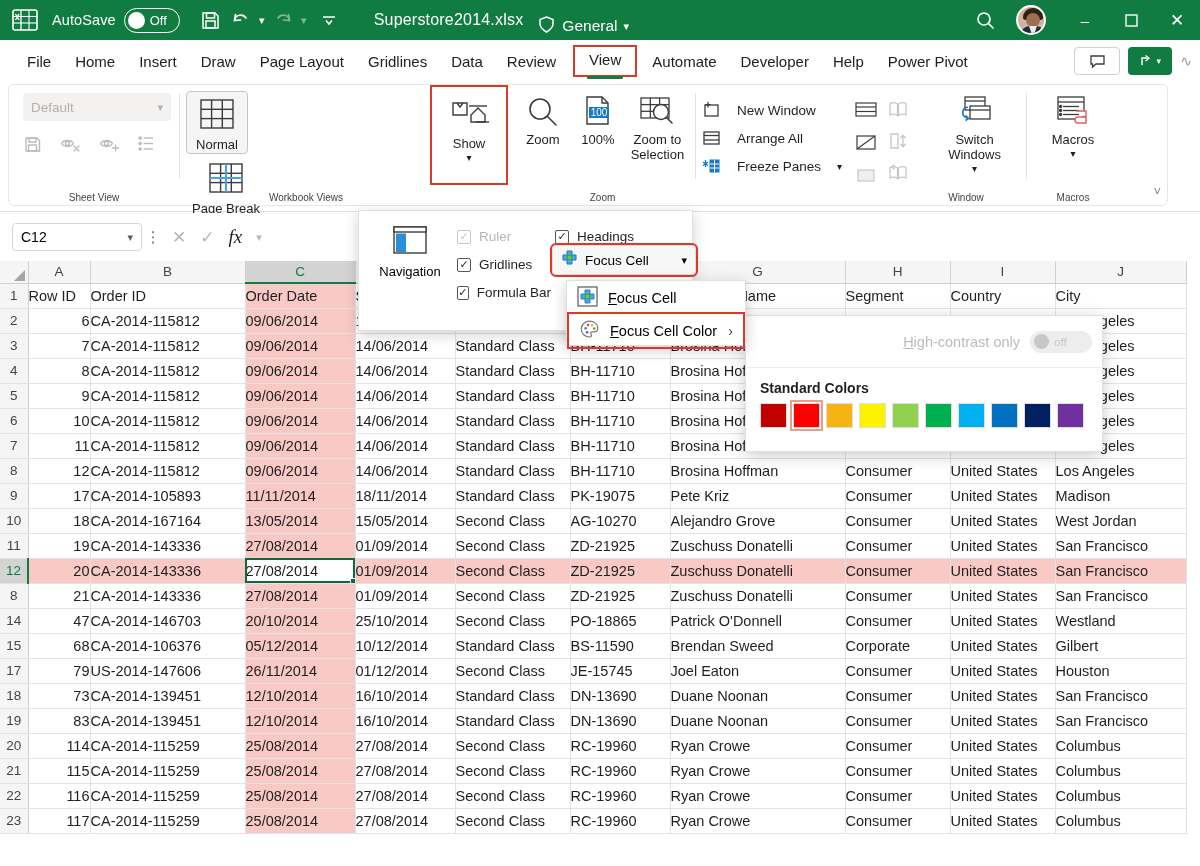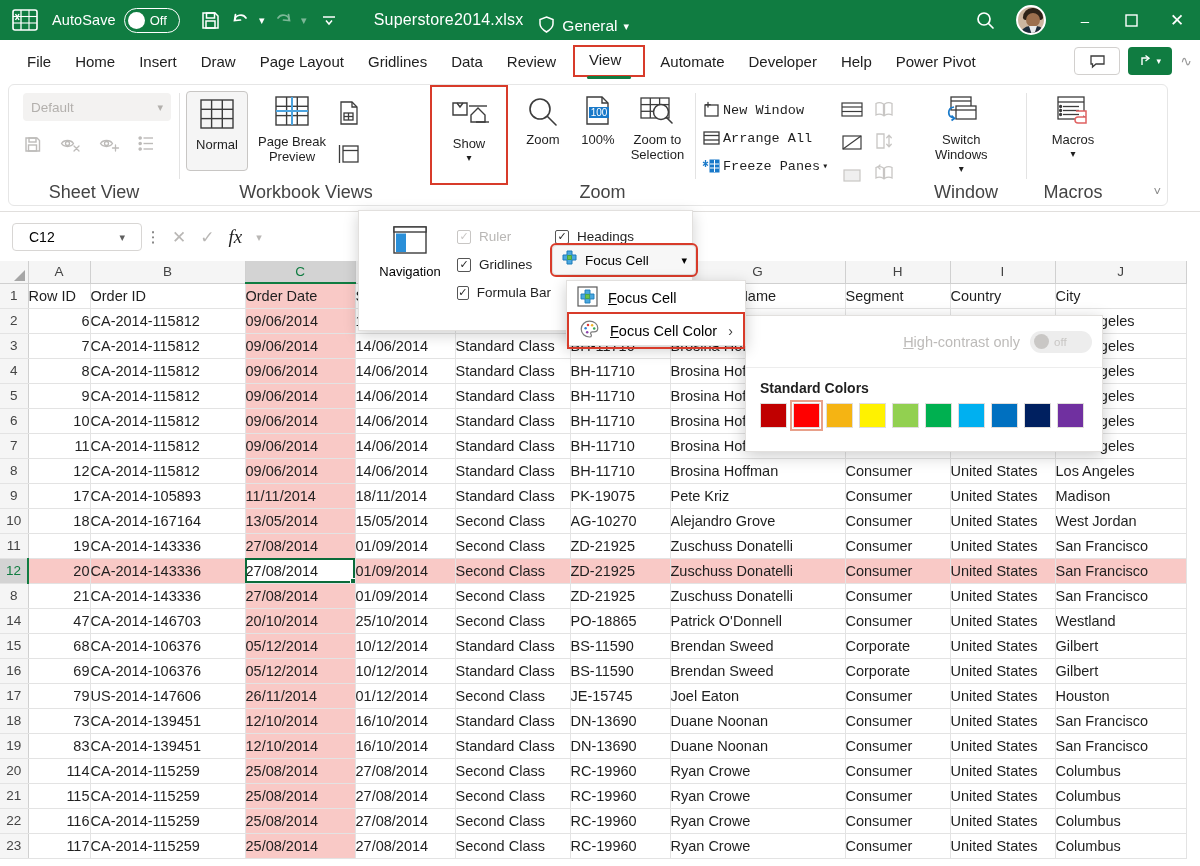--- a/index.html
+++ b/index.html
@@ -79,49 +79,49 @@
     background: #ffffff; border-bottom: 1px solid #e1dfdd;
   }
   .ribbon-inner {
     position: absolute; left: 8px; top: 2px; width: 1160px; height: 122px;
     background: #fff; border: 1px solid #e6e6e6; border-radius: 6px;
     display: flex; align-items: stretch;
   }
   .rgroup { position: relative; display: flex; flex-direction: column; align-items: center;
             padding: 4px 6px 0 6px; }
   .rgroup-label { position: absolute; bottom: 2px; left: 0; right: 0; text-align: center;
-                  font-size: 18px; color: #444; }
+                  font-size: 10px; color: #444; }
   .rgroup-sep { width: 1px; background: #e3e3e3; margin: 8px 0 26px 0; }
 
   .sheetview-combo {
     width: 148px; height: 28px; border-radius: 4px; background: #f3f2f1;
     display: flex; align-items: center; padding: 0 8px; font-size: 13.5px; color: #b3b0ad;
     margin-top: 4px;
   }
   .sheetview-combo .chev { margin-left: auto; color: #b3b0ad; font-size: 11px; }
   .sv-icons { display: flex; gap: 18px; margin-top: 14px; color: #b9b7b5; }
 
   .bigbtn { display: flex; flex-direction: column; align-items: center; justify-content: flex-start;
             width: 64px; padding-top: 4px; font-size: 13px; color: #1f1f1f; line-height: 1.15; text-align: center; }
   .bigbtn .lbl { margin-top: 4px; }
   .normal-sel { border: 1px solid #c8c6c4; border-radius: 4px; background: #f5f5f5; }
 
   .smallcol { display: flex; flex-direction: column; gap: 8px; padding-top: 8px; color: #5a5a5a; }
-  .smallrow { display: flex; align-items: center; gap: 2px; font-size: 13.5px; color: #1f1f1f; white-space: nowrap; font-family: Liberation Mono, monospace; }
+  .smallrow { display: flex; align-items: center; gap: 16px; font-size: 13.5px; color: #1f1f1f; white-space: nowrap; }
 
   .chev-down { font-size: 10px; }
 
   
   .fbar {
     position: absolute; left: 0; top: 213px; width: 1200px; height: 48px; background: #ffffff;
     display: flex; align-items: center; padding: 0 6px;
   }
   .namebox {
     width: 130px; height: 28px; border: 1px solid #d8d6d4; border-radius: 4px; background: #fff;
-    display: flex; align-items: center; padding: 0 16px; font-size: 14px; margin-left: 6px;
+    display: flex; align-items: center; padding: 0 8px; font-size: 14px; margin-left: 6px;
   }
   .namebox .chev { margin-left: auto; color: #5f5f5f; font-size: 11px; }
   .kebab { width: 22px; text-align: center; color: #6a6a6a; font-size: 15px; letter-spacing: 0; }
   .fx-group { display: flex; align-items: center; gap: 14px; padding: 0 8px; color: #b9b7b5; font-size: 17px; }
   .fx-group .fxi { color: #1f1f1f; font-style: italic; font-family: "Liberation Serif", serif; font-size: 19px; }
   .formula-input {
     flex: 1; height: 28px; border: 1px solid #d8d6d4; border-radius: 4px; background: #fff;
     display: flex; align-items: center; padding: 0 8px; font-size: 14.5px; margin-right: 6px;
   }
 
@@ -295,21 +295,21 @@
 
   <div class="tabbar">
     <div class="tab">File</div>
     <div class="tab">Home</div>
     <div class="tab">Insert</div>
     <div class="tab">Draw</div>
     <div class="tab">Page Layout</div>
     <div class="tab">Gridlines</div>
     <div class="tab">Data</div>
     <div class="tab">Review</div>
-    <div class="tab active redbox" style="margin:0 6px;padding:4px 22px 7px 14px">View</div>
+    <div class="tab active redbox" style="margin:0 6px;padding:4px 14px 7px 14px">View</div>
     <div class="tab">Automate</div>
     <div class="tab">Developer</div>
     <div class="tab">Help</div>
     <div class="tab">Power Pivot</div>
     <div class="tabbar-right">
       <div class="comment-btn">
         <svg width="17" height="15" viewBox="0 0 17 15" fill="none" stroke="#3c3c3c" stroke-width="1.3">
           <path d="M2 2h13v8H7l-3.5 3V10H2z"></path>
         </svg>
       </div>
@@ -363,21 +363,21 @@
               <circle cx="2.2" cy="14" r="1.1" fill="#bdbbb9"></circle>
                 <line x1="5.5" y1="14" x2="15" y2="14"></line>
             </svg>
           </span>
         </div>
         <div class="rgroup-label">Sheet View</div>
       </div>
 
       <div class="rgroup-sep"></div>
 
-      <div class="rgroup" style="width:252px;flex-direction:row;align-items:flex-start;padding-top:6px;gap:4px">
+      <div class="rgroup" style="width:252px;flex-direction:column;align-items:flex-start;padding-top:6px;gap:4px">
         <div class="bigbtn normal-sel" style="width:62px;height:80px;padding-top:6px">
           <svg width="40" height="36" viewBox="0 0 40 36" fill="none" stroke="#3c3c3c" stroke-width="1.4">
             <rect x="4" y="2" width="32" height="28"></rect>
             <line x1="14.6" y1="2" x2="14.6" y2="30"></line>
               <line x1="25.3" y1="2" x2="25.3" y2="30"></line>
             <line x1="4" y1="11.3" x2="36" y2="11.3"></line>
               <line x1="4" y1="20.6" x2="36" y2="20.6"></line>
           </svg>
           <span class="lbl">Normal</span>
         </div>
@@ -809,33 +809,20 @@
             <td class="cell focuscol">05/12/2014</td>
             <td class="cell">10/12/2014</td>
             <td class="cell">Standard Class</td>
             <td class="cell">BS-11590</td>
             <td class="cell">Brendan Sweed</td>
             <td class="cell">Corporate</td>
             <td class="cell">United States</td>
             <td class="cell">Gilbert</td>
           </tr>
           <tr>
-            <th class="rowhead">16</th>
-            <td class="cell num">69</td>
-            <td class="cell">CA-2014-106376</td>
-            <td class="cell focuscol">05/12/2014</td>
-            <td class="cell">10/12/2014</td>
-            <td class="cell">Standard Class</td>
-            <td class="cell">BS-11590</td>
-            <td class="cell">Brendan Sweed</td>
-            <td class="cell">Corporate</td>
-            <td class="cell">United States</td>
-            <td class="cell">Gilbert</td>
-          </tr>
-          <tr>
             <th class="rowhead">17</th>
             <td class="cell num">79</td>
             <td class="cell">US-2014-147606</td>
             <td class="cell focuscol">26/11/2014</td>
             <td class="cell">01/12/2014</td>
             <td class="cell">Second Class</td>
             <td class="cell">JE-15745</td>
             <td class="cell">Joel Eaton</td>
             <td class="cell">Consumer</td>
             <td class="cell">United States</td>

